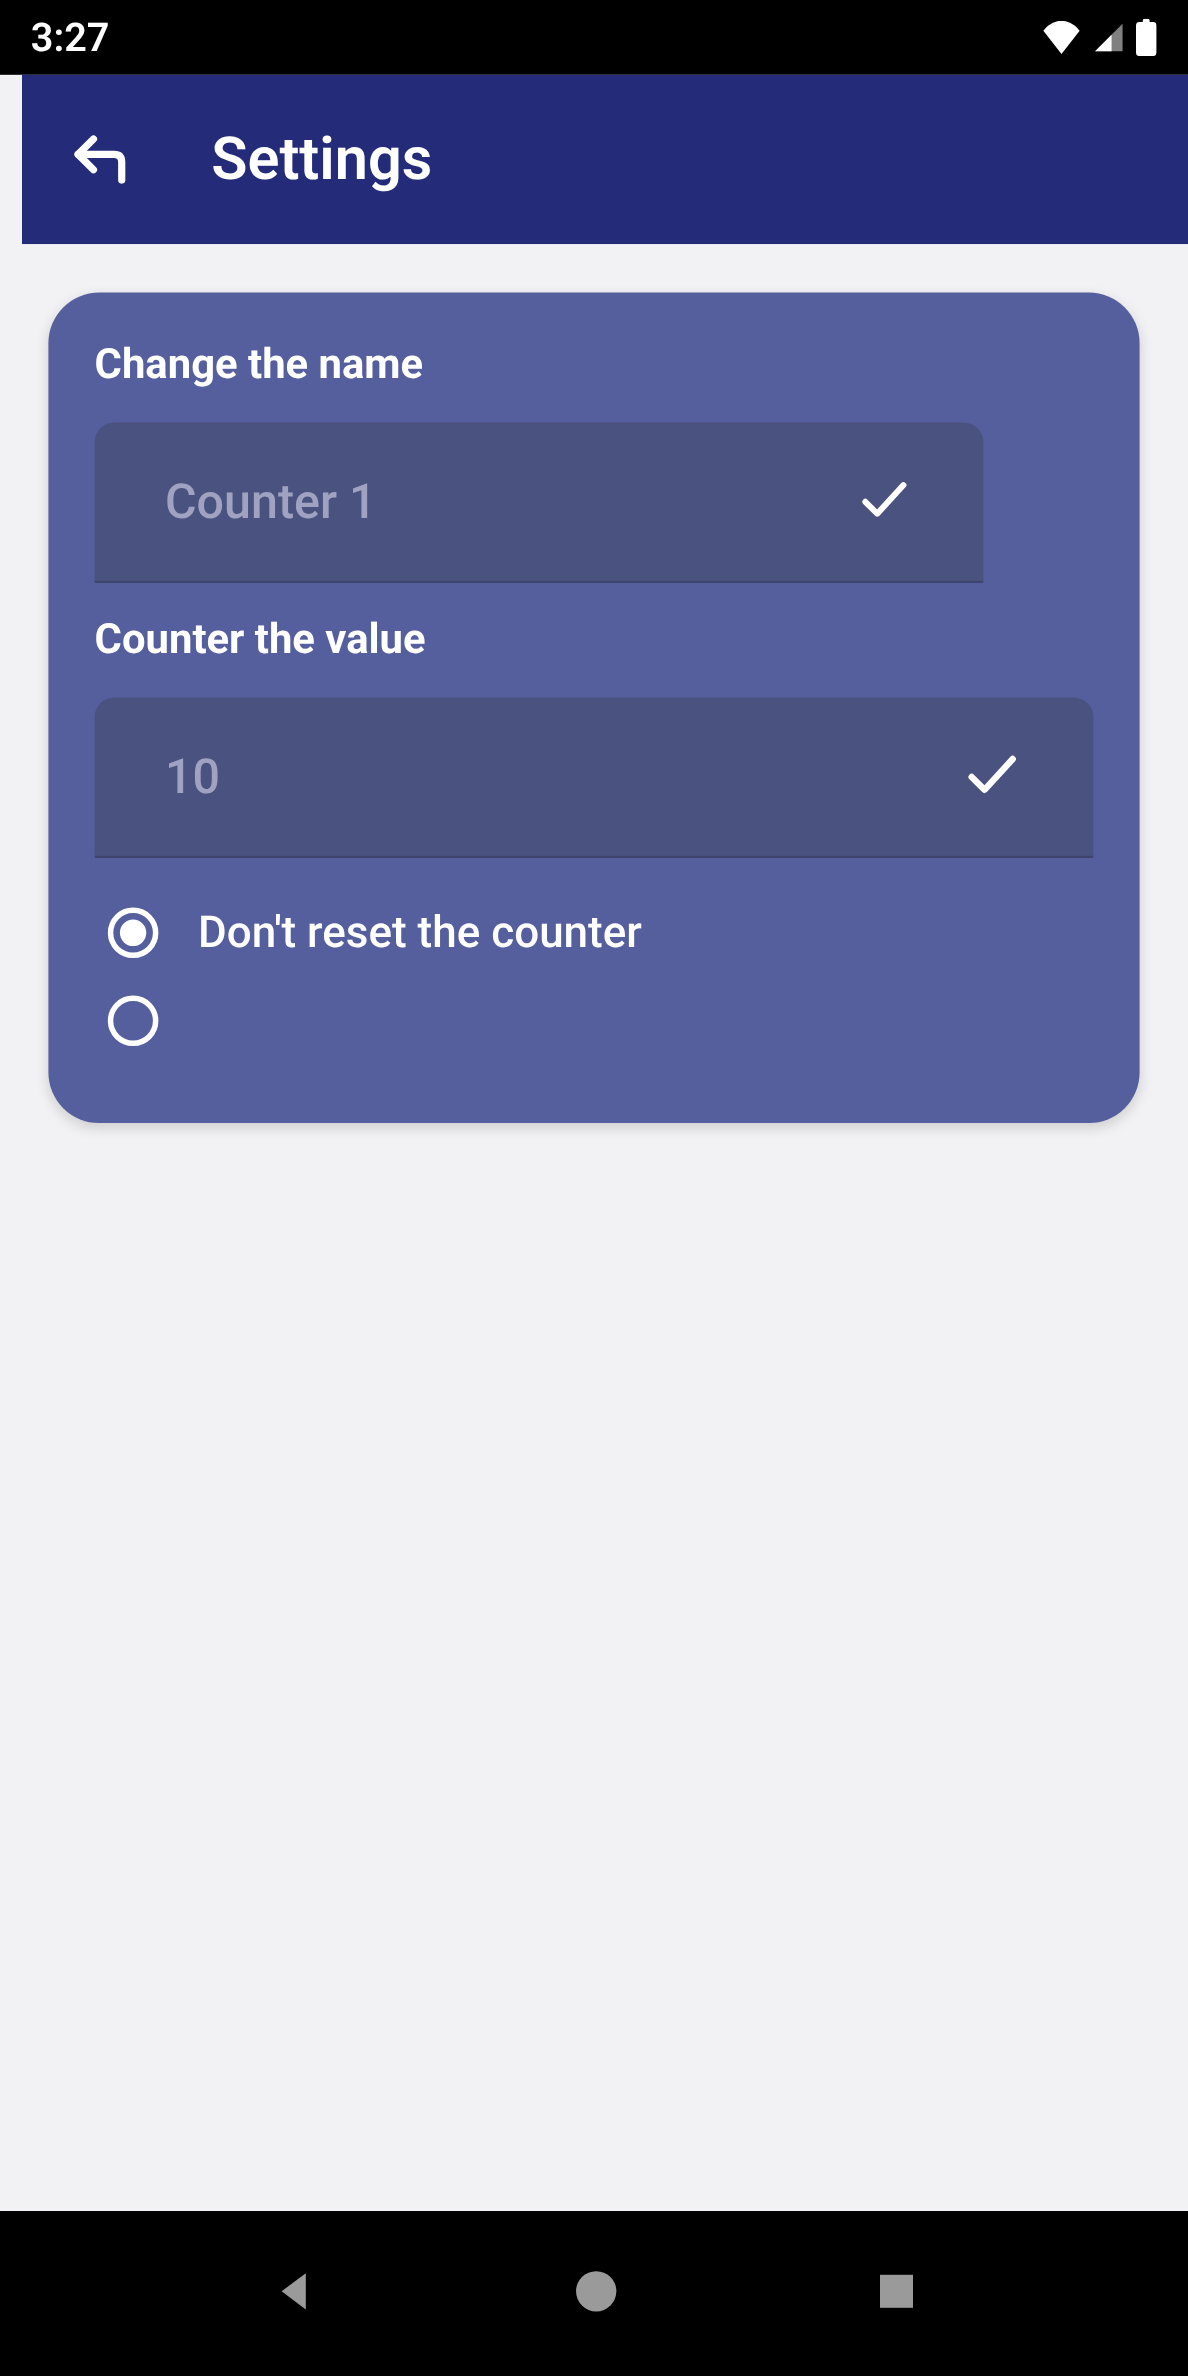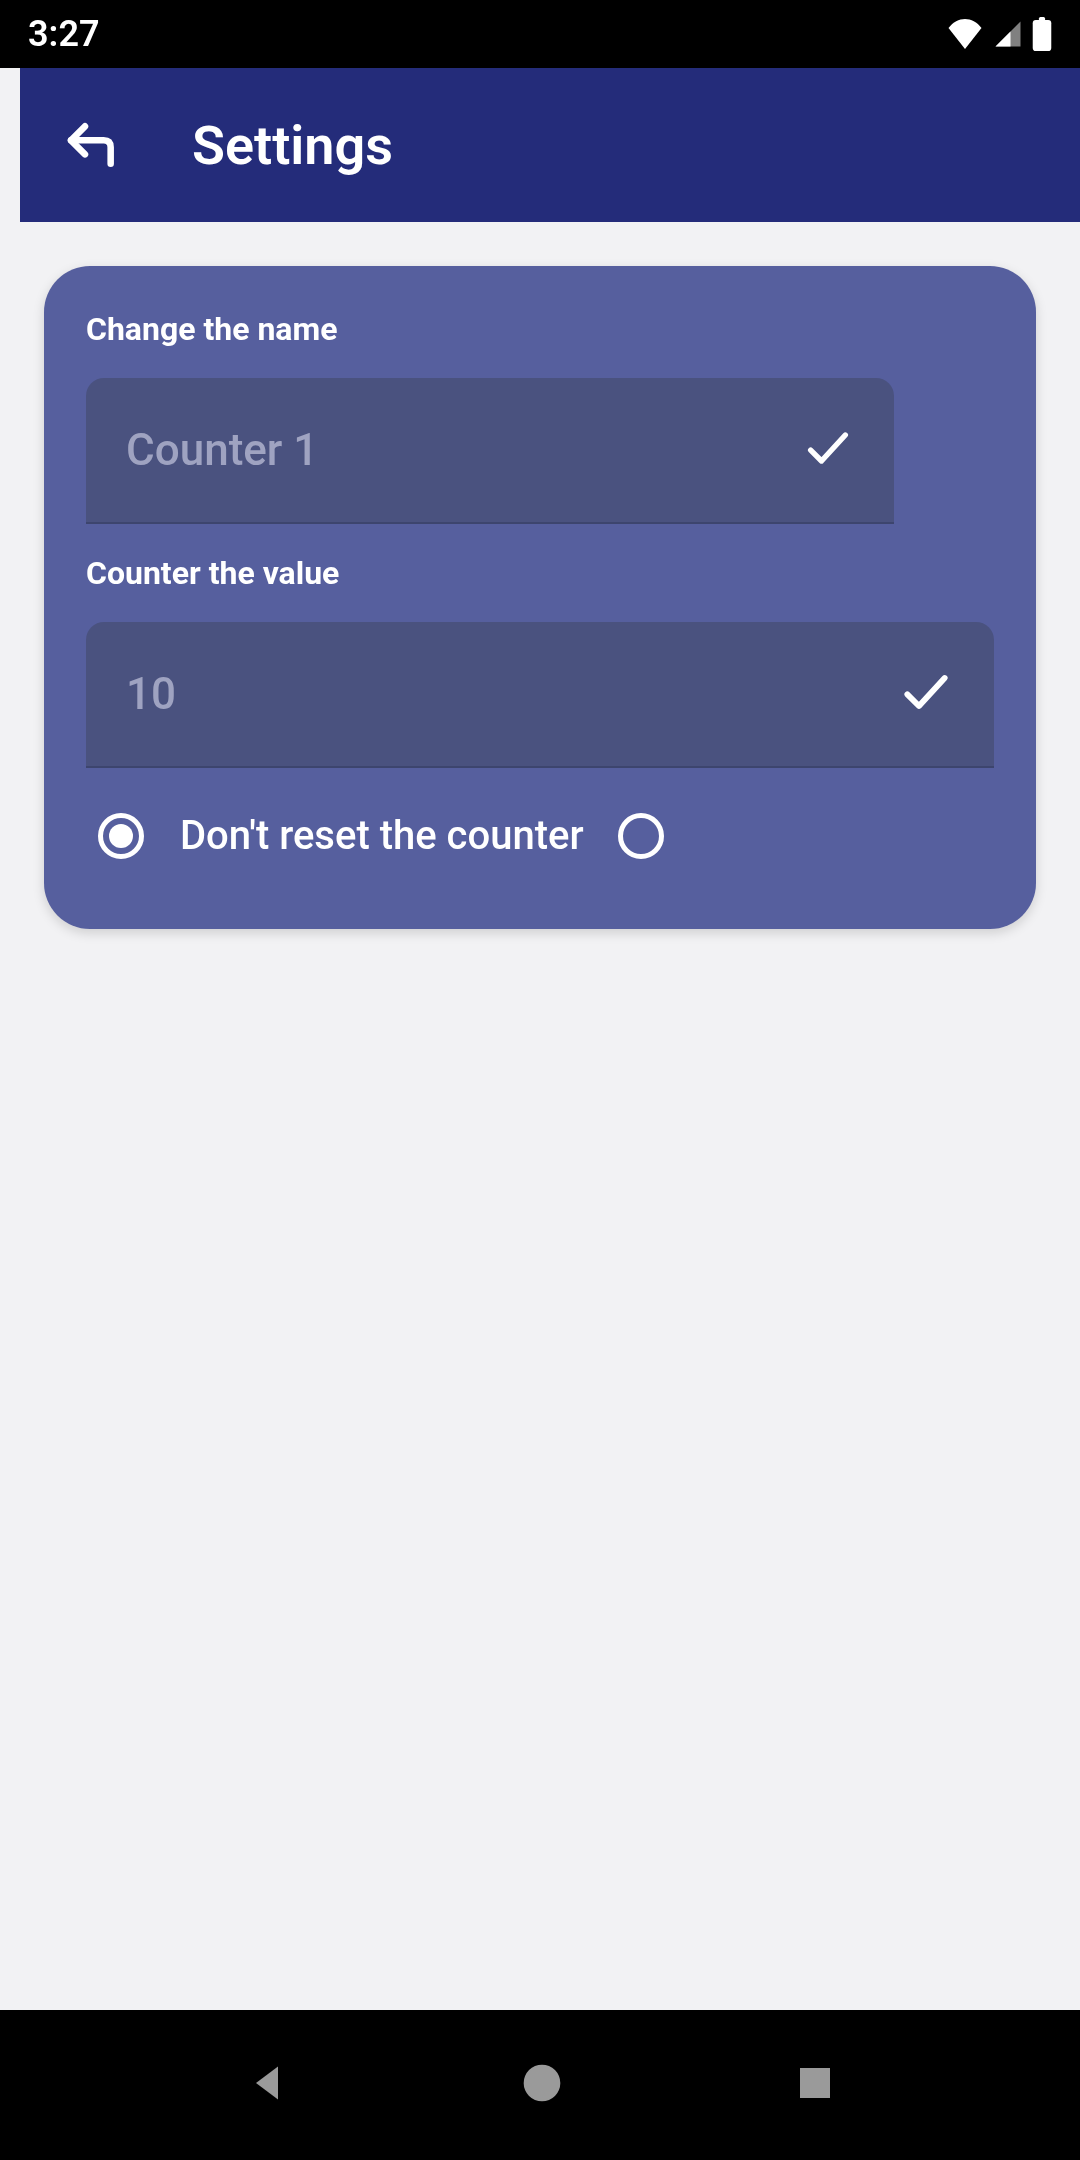--- a/index.html
+++ b/index.html
@@ -35,46 +35,46 @@
 
     .card {
       background: #565f9e;
       border-radius: 46px;
       padding: 44px 42px 70px 42px;
       box-shadow: 0 4px 12px rgba(0,0,0,0.15);
     }
 
     .section-label {
       color: #fff;
-      font-size: 32px;
+      font-size: 38px;
       font-weight: 700;
       margin-bottom: 30px;
     }
 
     .input-row {
       background: #4a527f;
       border-top-left-radius: 18px;
       border-top-right-radius: 18px;
       border-bottom: 2px solid #3d456e;
       height: 146px;
       display: flex;
       align-items: center;
-      padding: 0 40px;
+      padding: 0 64px;
       margin-bottom: 30px;
     }
     .input-row.narrow { width: 89%; }
     .input-row .text-value {
       flex: 1;
       color: #9fa3c1;
       font-size: 44px;
       font-weight: 500;
     }
     .check-icon { color: #fff; }
 
-    .radio-group { margin-top: 44px; display: flex; flex-direction: row; gap: 34px; padding-left: 12px; }
+    .radio-group { margin-top: 44px; display: flex; flex-direction: column; gap: 34px; padding-left: 12px; }
     .radio-item { display: flex; align-items: center; gap: 36px; cursor: pointer; }
     .radio-circle {
       width: 46px; height: 46px; border-radius: 50%;
       border: 5px solid #fff; display: flex; align-items: center; justify-content: center;
       flex-shrink: 0;
     }
     .radio-circle.selected::after {
       content: ""; width: 24px; height: 24px; border-radius: 50%; background: #fff;
     }
     .radio-label { color: #fff; font-size: 40px; font-weight: 500; }

